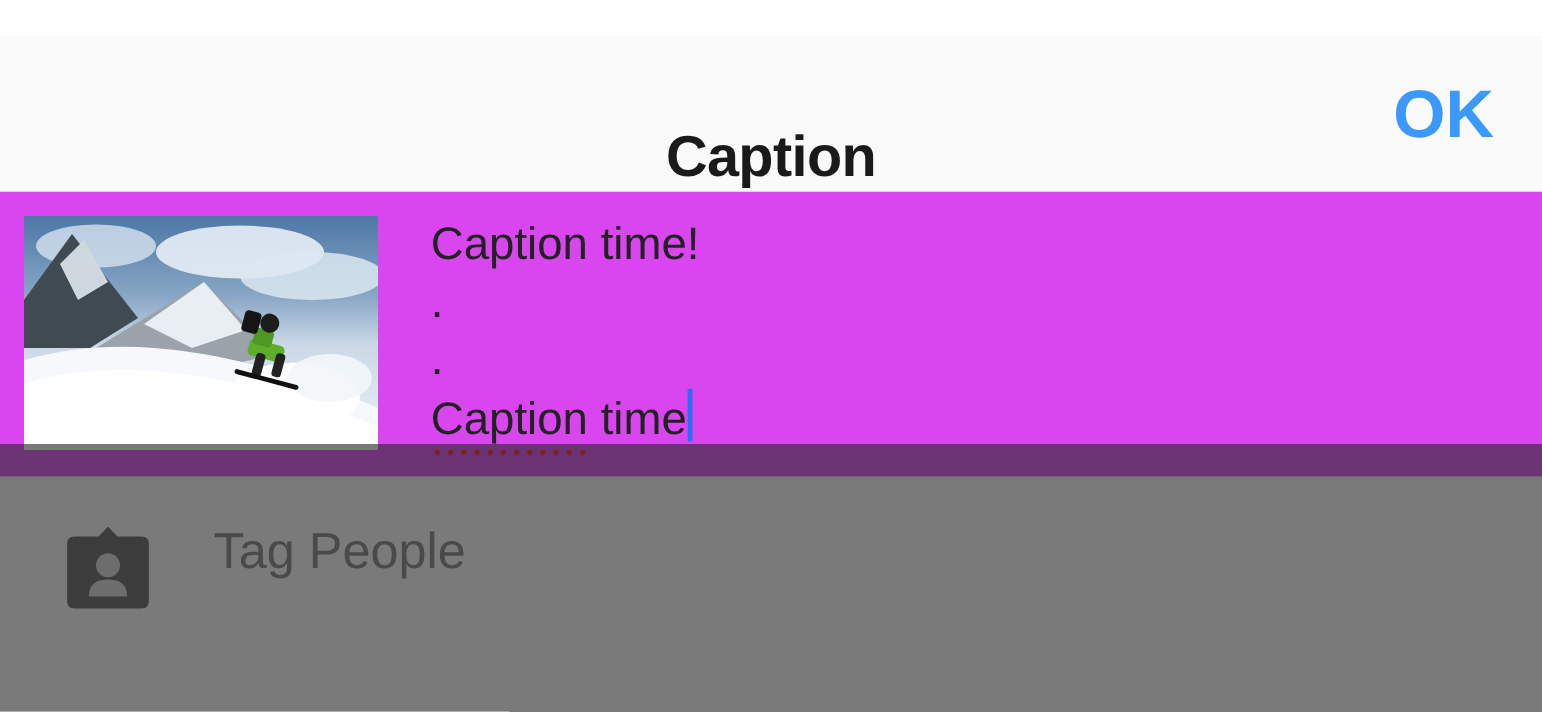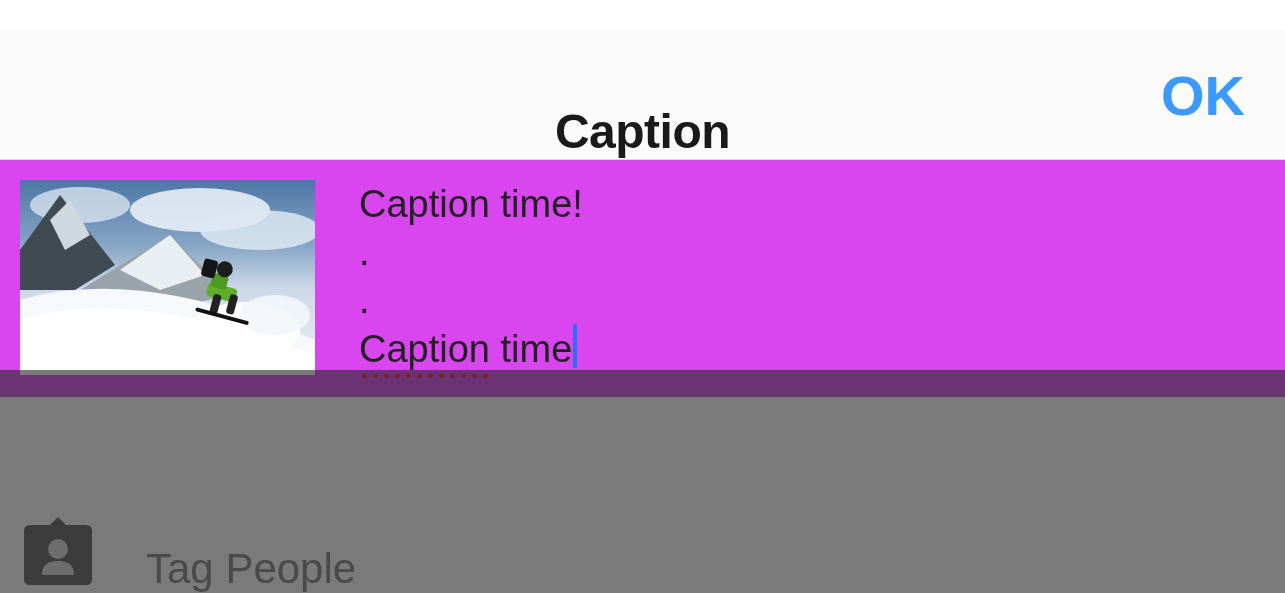--- a/index.html
+++ b/index.html
@@ -91,24 +91,24 @@
       bottom: 0;
       background: rgba(40,40,40,0.62);
     }
 
     .tag-row {
       position: absolute;
       left: 0; right: 0;
       top: 435px;
       height: 158px;
       display: flex;
-      align-items: flex-end;
+      align-items: flex-start;
+      padding-left: 52px;
       color: #4a4a4a;
       font-size: 42px;
-      margin-left: 20px;
     }
     .tag-icon {
       width: 76px;
       height: 80px;
       margin-right: 50px;
       position: relative;
       flex: 0 0 auto;
     }
     .tag-icon svg { width:100%; height:100%; display:block; }
   </style>

